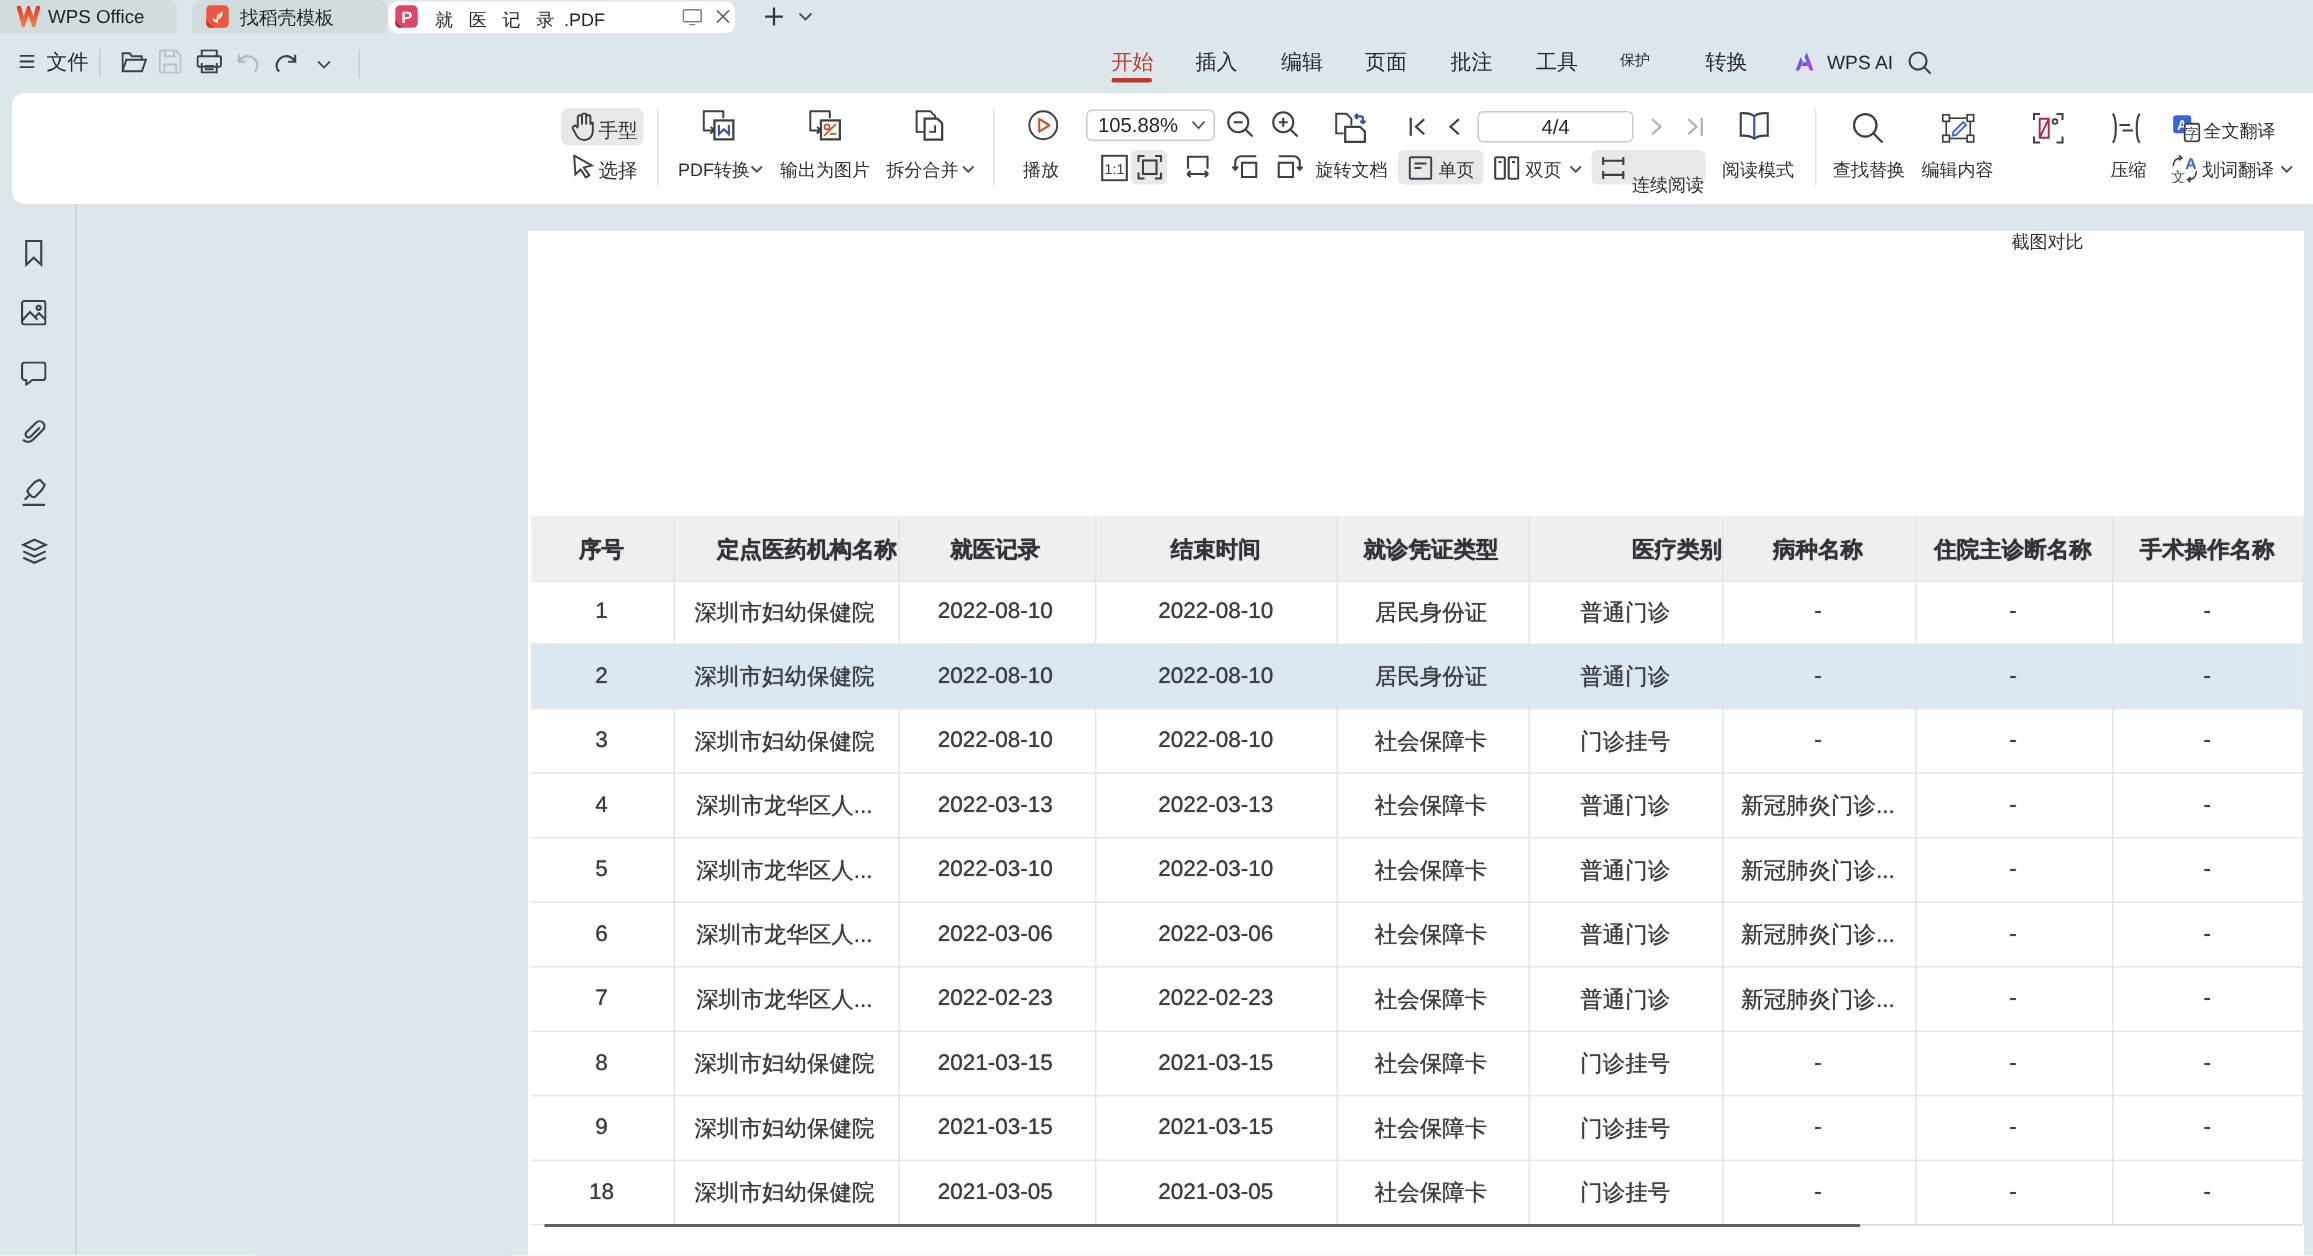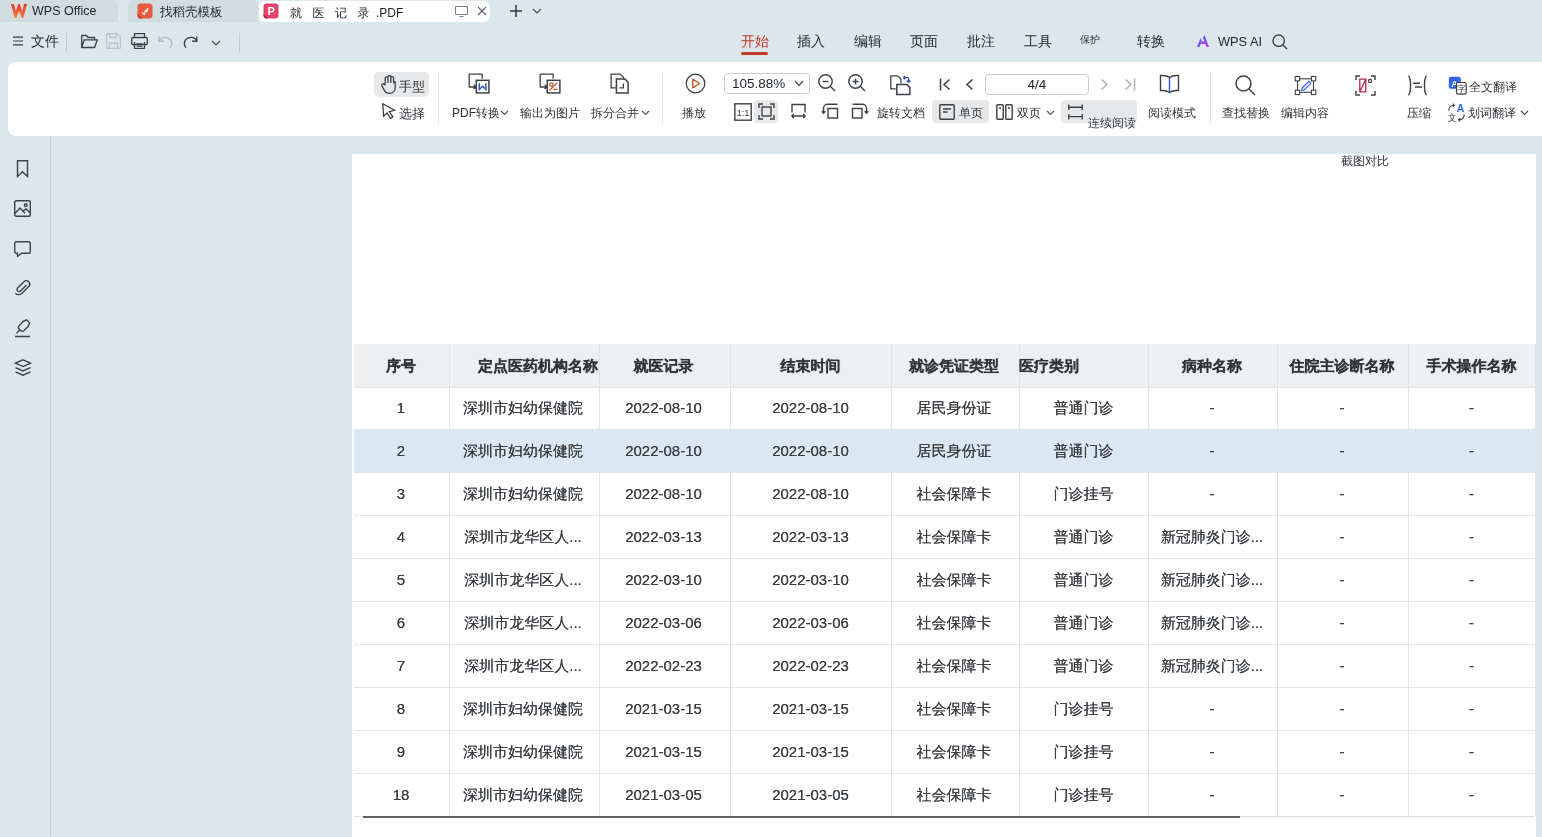--- a/index.html
+++ b/index.html
@@ -213,21 +213,21 @@
 <div class="abs" style="left:1276.5px;top:343.5px;width:1px;height:472.0px;background:#e2e5e8;"></div>
 <div class="abs" style="left:1408.0px;top:343.5px;width:1px;height:472.0px;background:#e2e5e8;"></div>
 <div class="abs" style="left:1535.0px;top:343.5px;width:1px;height:472.0px;background:#e2e5e8;"></div>
 <div class="abs" style="left:363px;top:815.8px;width:877px;height:2px;background:#5f6265;"></div>
 <div class="abs" style="left:1240px;top:816.3px;width:295px;height:1px;background:#d8dbdd;"></div>
 <div class="abs" style="left:354px;top:356.5px;width:94px;text-align:center;font-size:15px;font-weight:bold;color:#303438;text-shadow:0 0 0.7px #303438;">序号</div>
 <div class="abs" style="left:448px;top:356.5px;width:150px;text-align:right;font-size:15px;font-weight:bold;color:#303438;text-shadow:0 0 0.7px #303438;">定点医药机构名称</div>
 <div class="abs" style="left:598px;top:356.5px;width:131px;text-align:center;font-size:15px;font-weight:bold;color:#303438;text-shadow:0 0 0.7px #303438;">就医记录</div>
 <div class="abs" style="left:730px;top:356.5px;width:161px;text-align:center;font-size:15px;font-weight:bold;color:#303438;text-shadow:0 0 0.7px #303438;">结束时间</div>
 <div class="abs" style="left:890px;top:356.5px;width:128px;text-align:center;font-size:15px;font-weight:bold;color:#303438;text-shadow:0 0 0.7px #303438;">就诊凭证类型</div>
-<div class="abs" style="left:1019px;top:356.5px;width:129px;text-align:left;font-size:15px;font-weight:bold;color:#303438;text-shadow:0 0 0.7px #303438;">医疗类别</div>
+<div class="abs" style="left:1019px;top:356.5px;width:129px;text-align:right;font-size:15px;font-weight:bold;color:#303438;text-shadow:0 0 0.7px #303438;">医疗类别</div>
 <div class="abs" style="left:1148px;top:356.5px;width:128px;text-align:center;font-size:15px;font-weight:bold;color:#303438;text-shadow:0 0 0.7px #303438;">病种名称</div>
 <div class="abs" style="left:1276px;top:356.5px;width:132px;text-align:center;font-size:15px;font-weight:bold;color:#303438;text-shadow:0 0 0.7px #303438;">住院主诊断名称</div>
 <div class="abs" style="left:1408px;top:356.5px;width:127px;text-align:center;font-size:15px;font-weight:bold;color:#303438;text-shadow:0 0 0.7px #303438;">手术操作名称</div>
 <div class="abs" style="left:354px;top:399.4px;width:94px;text-align:center;font-size:15px;color:#3a3e42;text-shadow:0 0 0.6px #3a3e42;">1</div>
 <div class="abs" style="left:448px;top:399.4px;width:150px;text-align:center;font-size:15px;color:#3a3e42;text-shadow:0 0 0.6px #3a3e42;">深圳市妇幼保健院</div>
 <div class="abs" style="left:598px;top:399.4px;width:131px;text-align:center;font-size:15px;color:#3a3e42;text-shadow:0 0 0.6px #3a3e42;">2022-08-10</div>
 <div class="abs" style="left:730px;top:399.4px;width:161px;text-align:center;font-size:15px;color:#3a3e42;text-shadow:0 0 0.6px #3a3e42;">2022-08-10</div>
 <div class="abs" style="left:890px;top:399.4px;width:128px;text-align:center;font-size:15px;color:#3a3e42;text-shadow:0 0 0.6px #3a3e42;">居民身份证</div>
 <div class="abs" style="left:1019px;top:399.4px;width:129px;text-align:center;font-size:15px;color:#3a3e42;text-shadow:0 0 0.6px #3a3e42;">普通门诊</div>
 <div class="abs" style="left:1148px;top:399.4px;width:128px;text-align:center;font-size:15px;color:#3a3e42;text-shadow:0 0 0.6px #3a3e42;">-</div>

